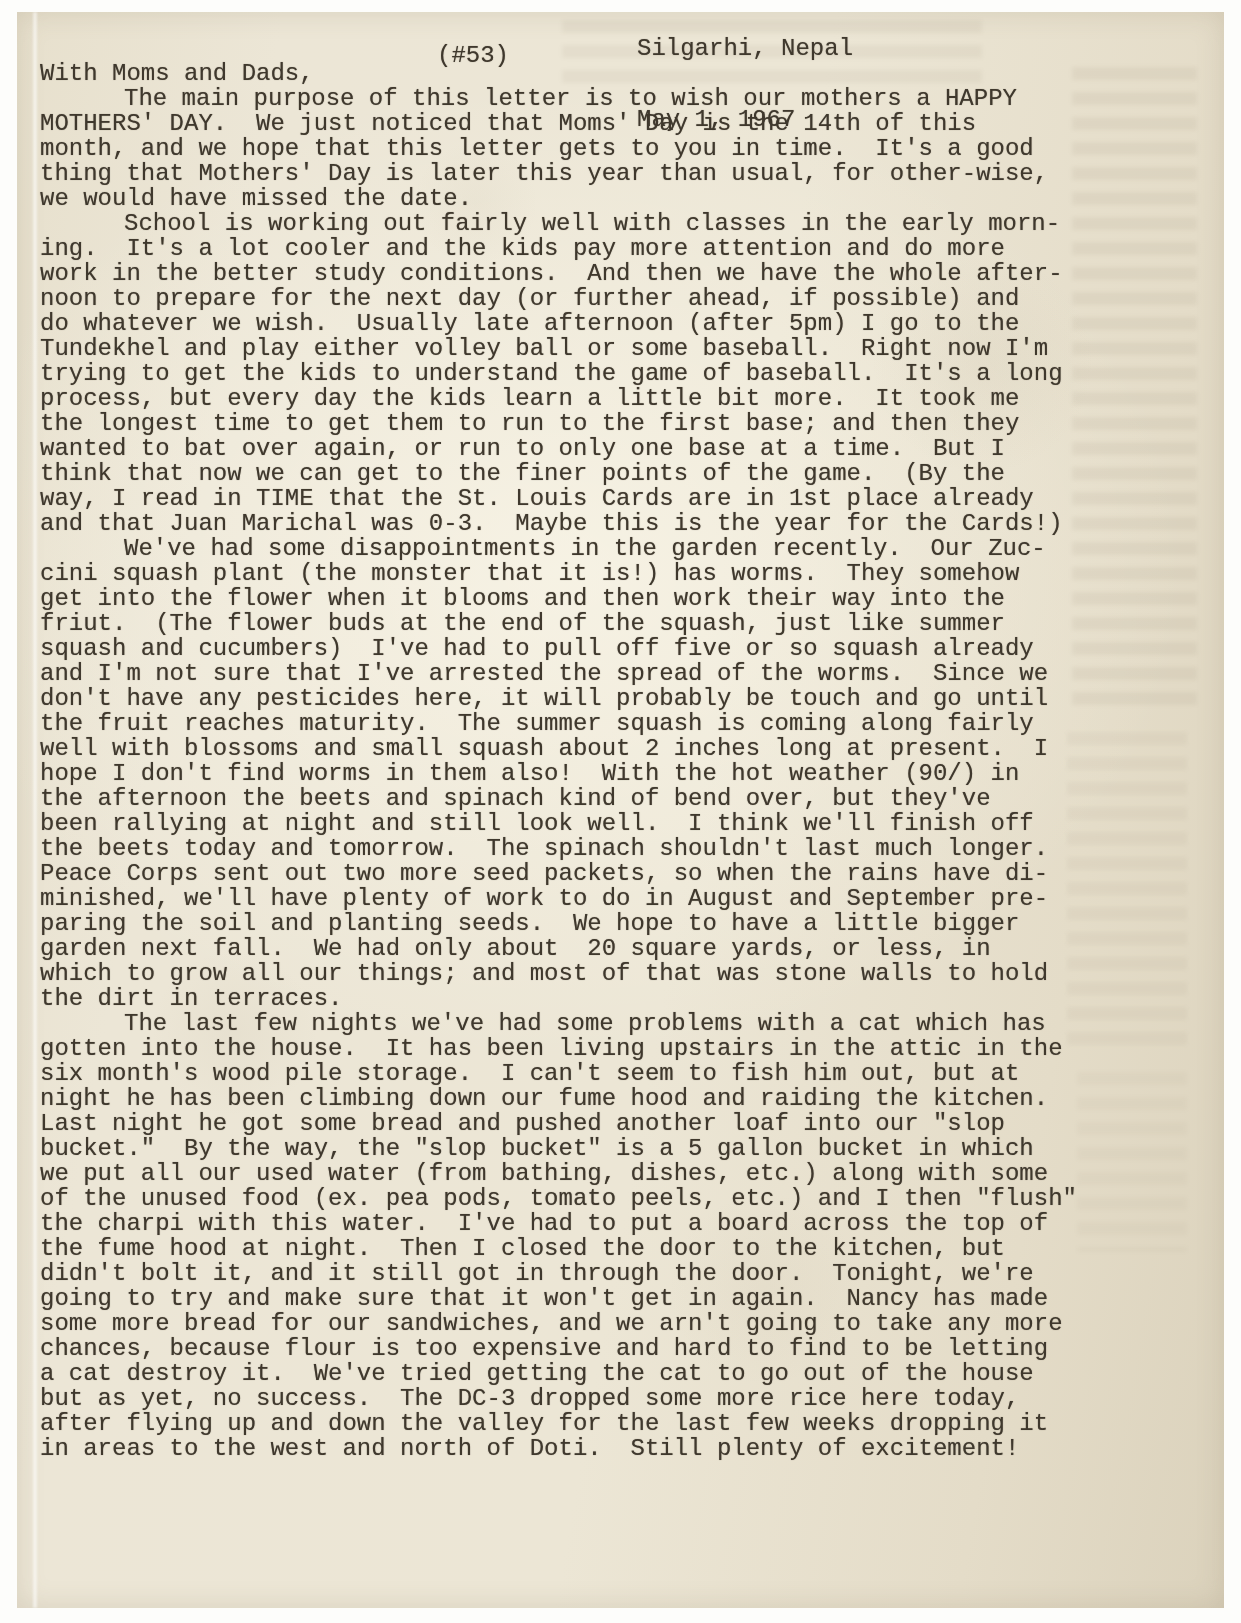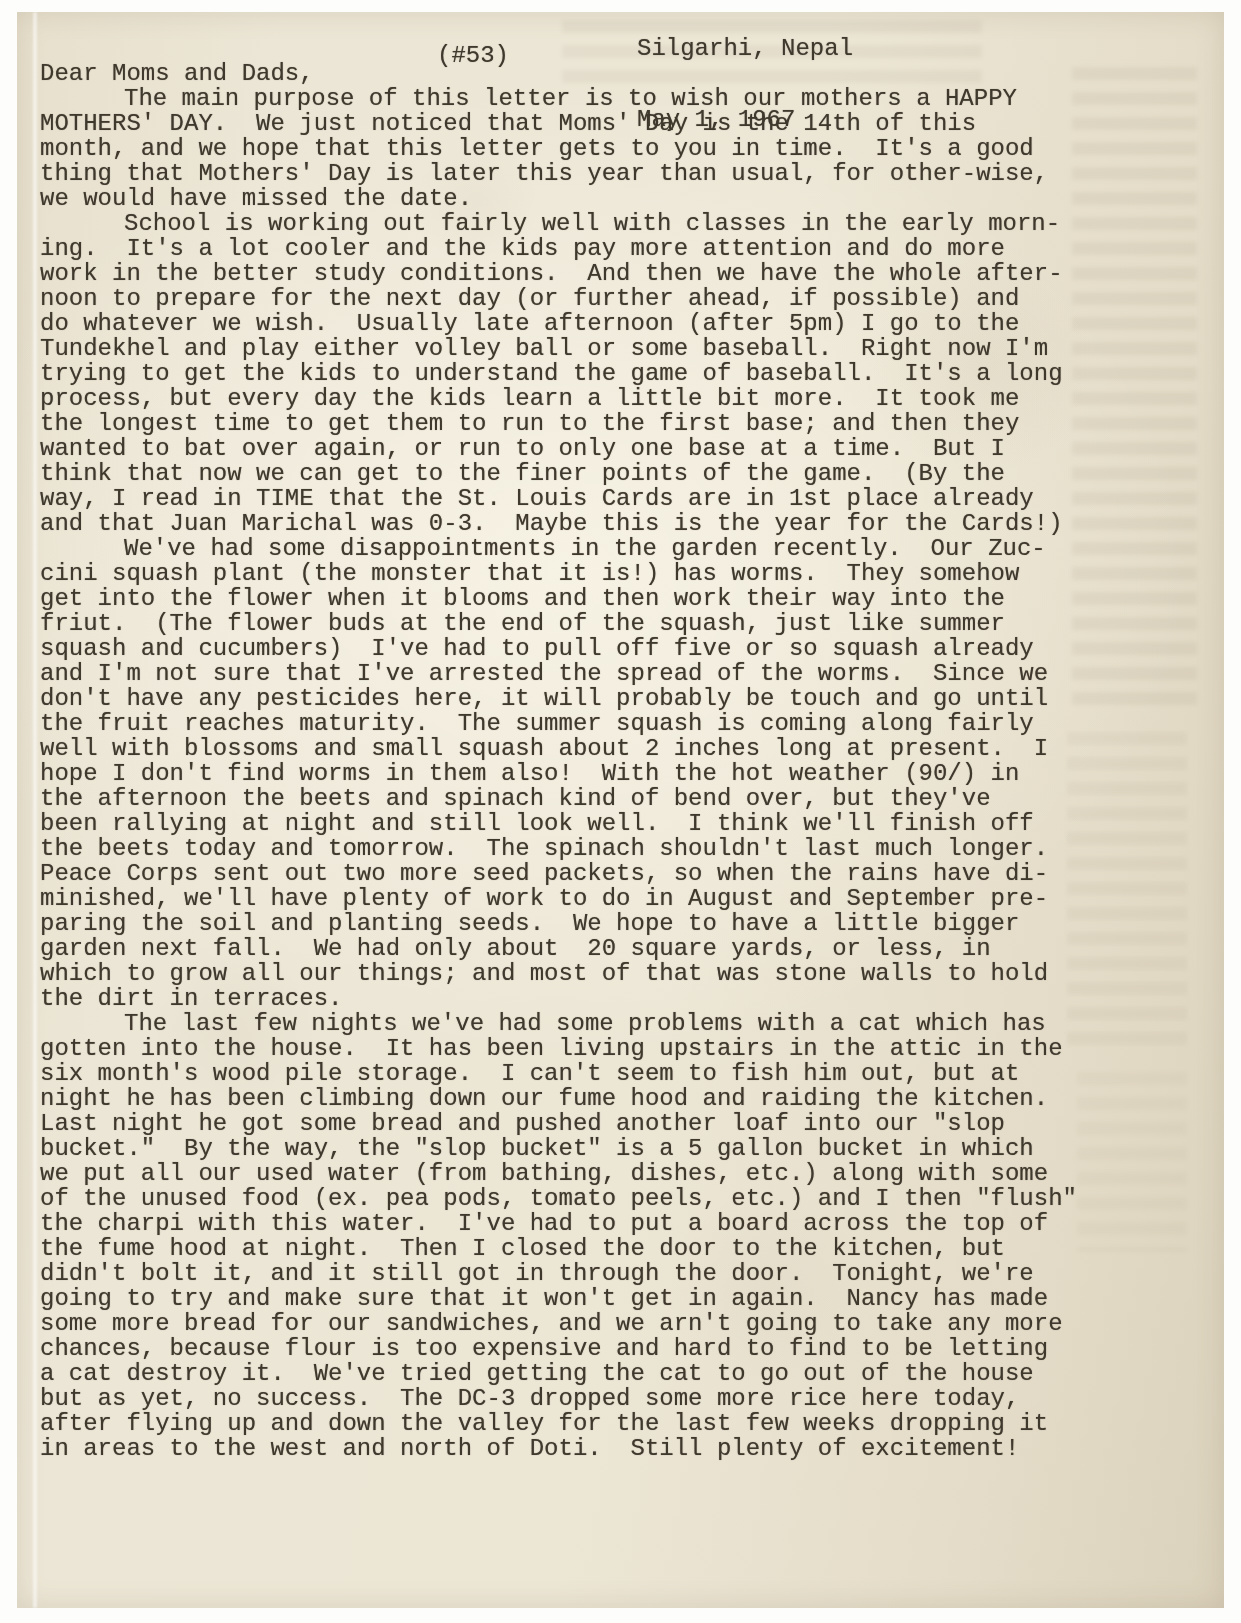--- a/index.html
+++ b/index.html
@@ -88,21 +88,21 @@
     <div class="fold-strip"></div>
 
     <div class="ghost g1"></div>
     <div class="ghost g2"></div>
     <div class="ghost g3"></div>
     <div class="ghost g4"></div>
 
     <div class="letter">
       <div class="letterhead">
         <span class="loc">Silgarhi, Nepal</span>
-        <span class="salut">Dear Moms and Dads,</span>
+        <span class="salut">With Moms and Dads,</span>
         <span class="num">(#53)</span>
         <span class="date">May 1, 1967</span>
       </div>
 
       <p class="para">The main purpose of this letter is to wish our mothers a HAPPY
 MOTHERS' DAY.  We just noticed that Moms' Day is the 14th of this
 month, and we hope that this letter gets to you in time.  It's a good
 thing that Mothers' Day is later this year than usual, for other-wise,
 we would have missed the date.</p>
       <p class="para">School is working out fairly well with classes in the early morn-

